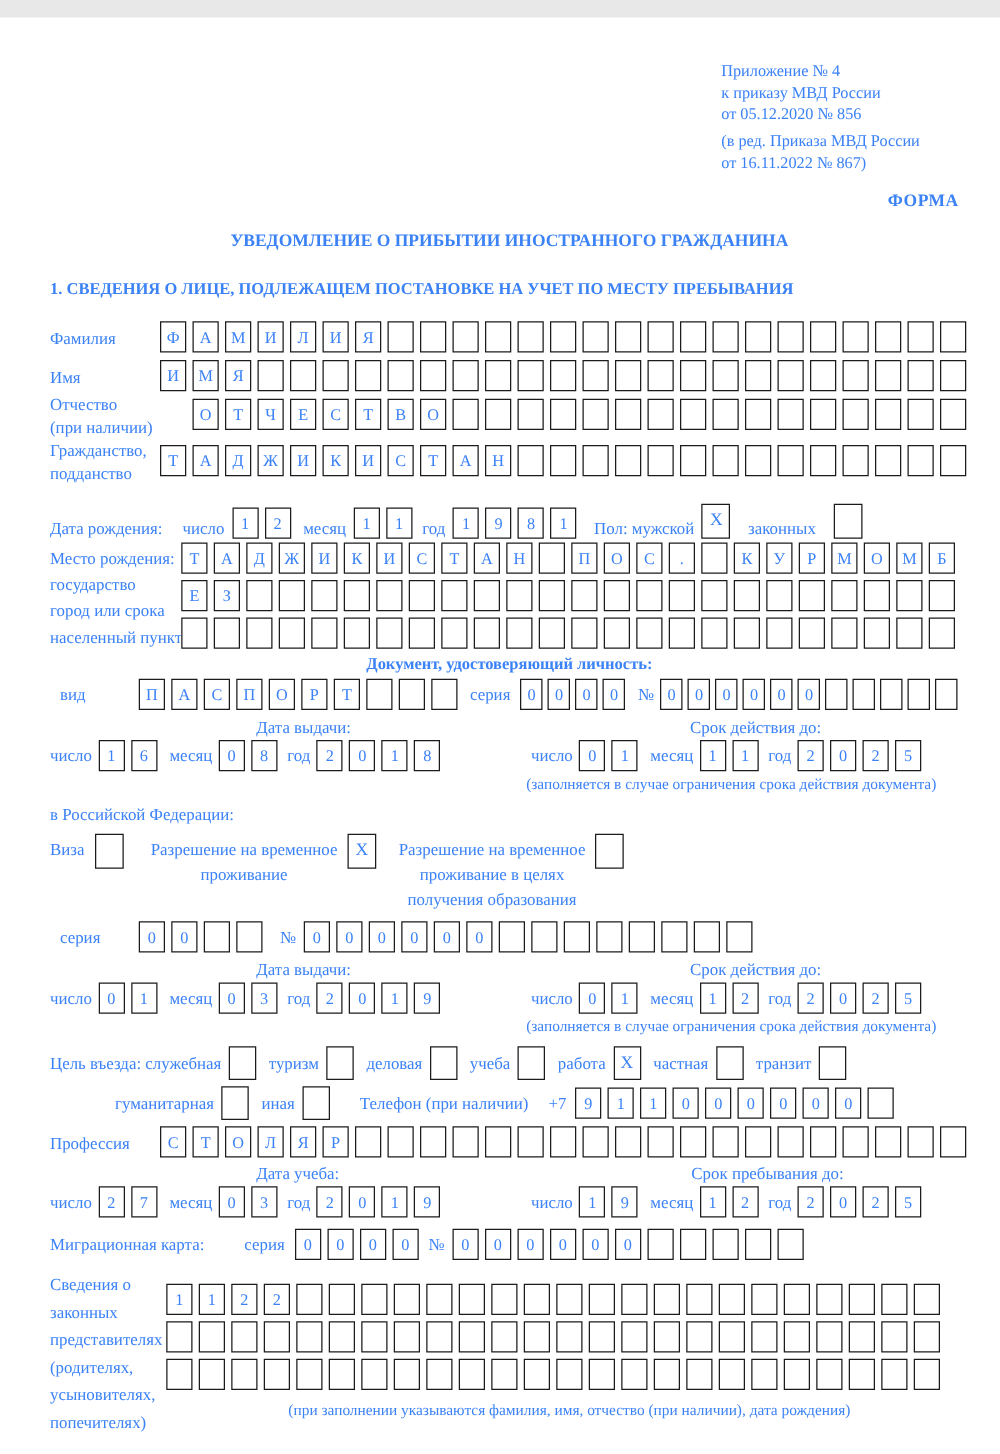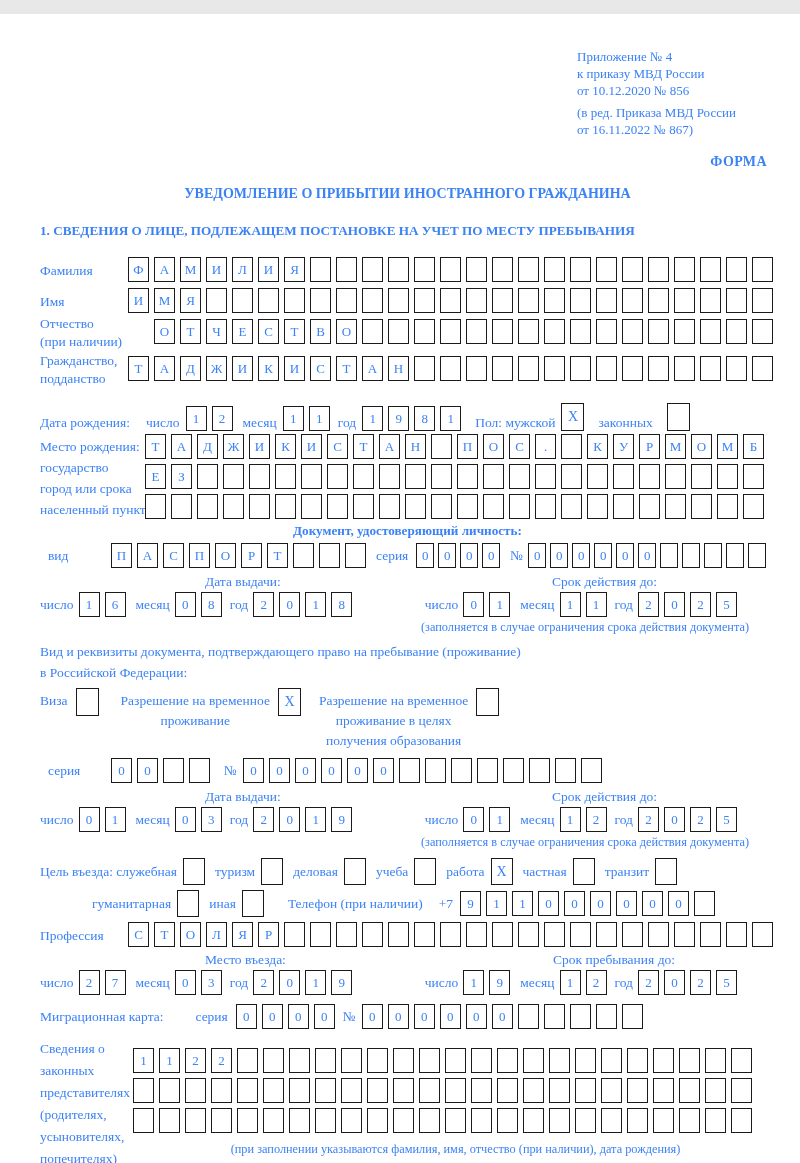--- a/index.html
+++ b/index.html
@@ -69,21 +69,21 @@
   .reps-note{font-size:12.3px;margin-top:9px;text-align:center;width:645px;}
 </style>
 </head>
 <body>
 
 <div class="page">
 
   <div class="header-note">
     <div>Приложение № 4</div>
     <div>к приказу МВД России</div>
-    <div>от 10.12.2020 № 856</div>
+    <div>от 05.12.2020 № 856</div>
     <div class="grp2">
       <div>(в ред. Приказа МВД России</div>
       <div>от 16.11.2022 № 867)</div>
     </div>
   </div>
 
   <div class="forma">ФОРМА</div>
 
   <div class="title">
     <div>УВЕДОМЛЕНИЕ О ПРИБЫТИИ ИНОСТРАННОГО ГРАЖДАНИНА</div>
@@ -413,21 +413,20 @@
           <span class="cell">2</span>
           <span class="cell">0</span>
           <span class="cell">2</span>
           <span class="cell">5</span>
         </div>
     </div>
   </div>
   <div class="note-right">(заполняется в случае ограничения срока действия документа)</div>
 
   <div class="para">
-    <div>Вид и реквизиты документа, подтверждающего право на пребывание (проживание)</div>
     <div>в Российской Федерации:</div>
   </div>
 
   <div class="visa-row">
     <div class="cb-group">
       <div class="cb-text">Виза</div>
       <span class="checkbox"></span>
     </div>
     <div class="cb-group" style="margin-left:22px;">
       <div class="cb-text center">
@@ -582,21 +581,21 @@
         <span class="cell"></span>
         <span class="cell"></span>
         <span class="cell"></span>
         <span class="cell"></span>
         <span class="cell"></span>
         <span class="cell"></span>
       </div>
   </div>
 
   <div class="dh-row" style="margin-top:5px;">
-    <span class="dh-left">Место въезда:</span>
+    <span class="dh-left">Дата учеба:</span>
     <span class="dh-right" style="margin-right:100px;">Срок пребывания до:</span>
   </div>
   <div class="date-row">
     <div class="dgroup">
       <span class="lbl" style="margin-right:5px;">число</span>
       <div class="cells">
           <span class="cell">2</span>
           <span class="cell">7</span>
         </div>
       <span class="lbl ml10" style="margin-right:5px;">месяц</span>

